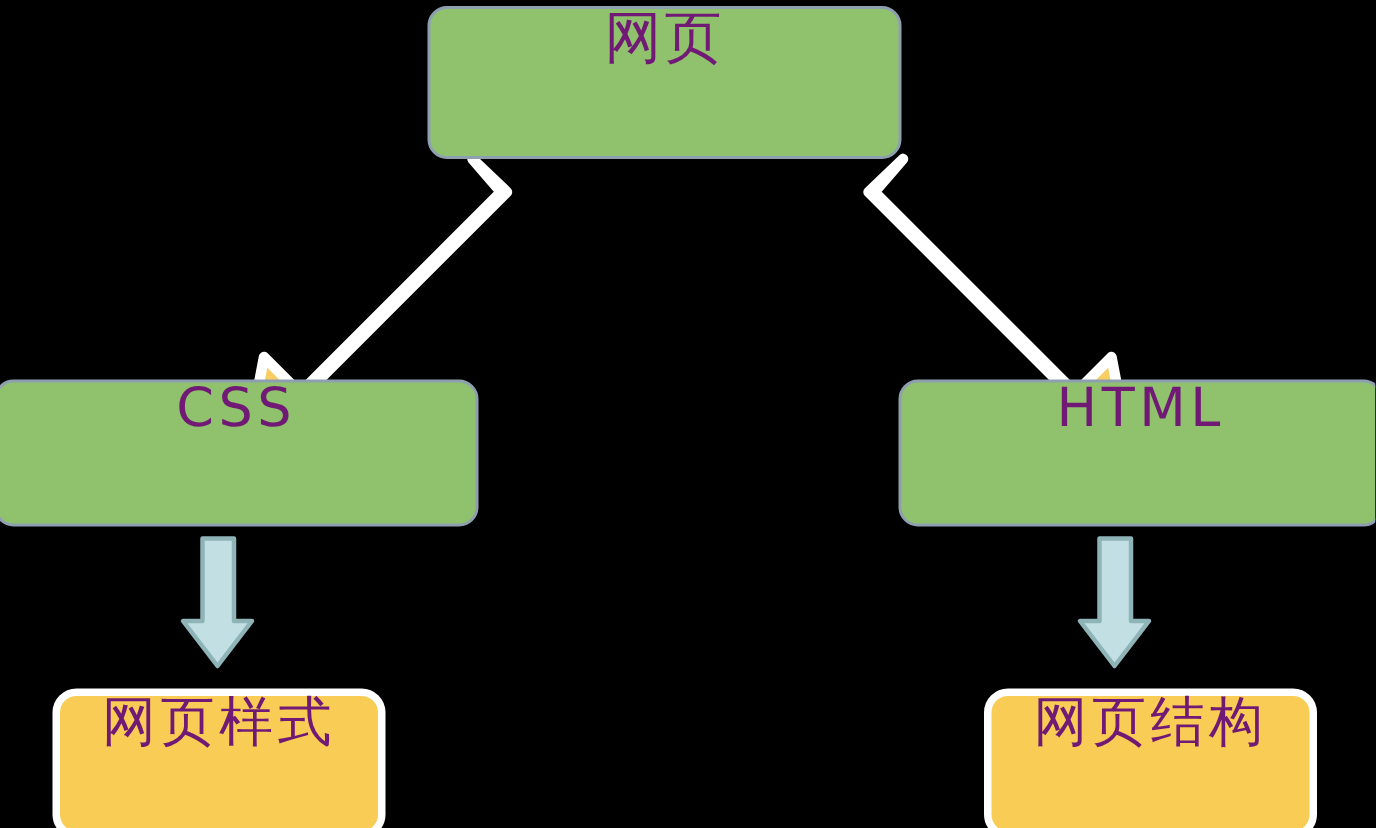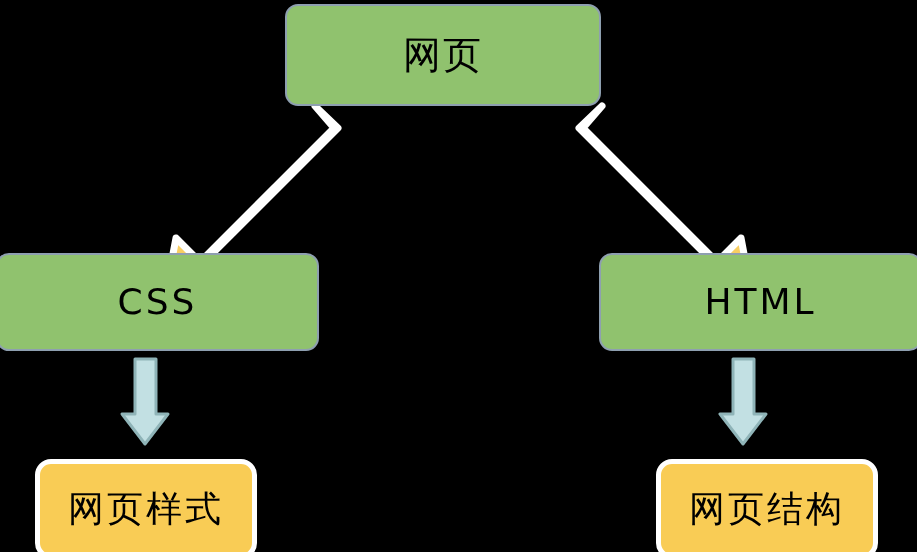--- a/index.html
+++ b/index.html
@@ -12,24 +12,23 @@
     width: 917px;
     height: 552px;
     background: #000000;
     overflow: hidden;
     font-family: "DejaVu Sans", sans-serif;
   }
   .node {
     position: absolute;
     box-sizing: border-box;
     display: flex;
-    align-items: center;
     justify-content: center;
     text-align: center;
-    color: #000000;
+    color: #701a75;
     line-height: 1;
     user-select: none;
   }
   .node-green {
     background: #90c26e;
     border: 2px solid #8e9fb0;
     border-radius: 13px;
     font-size: 38px;
     letter-spacing: 2px;
   }

